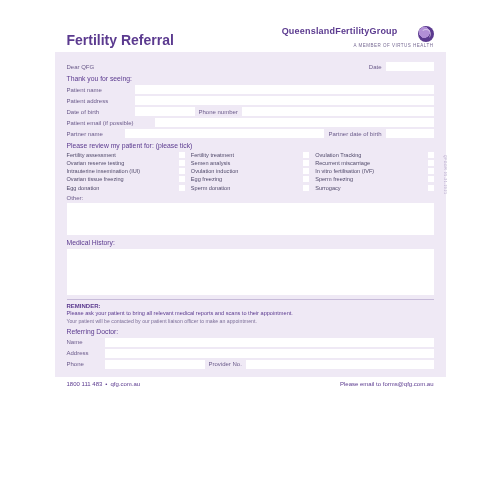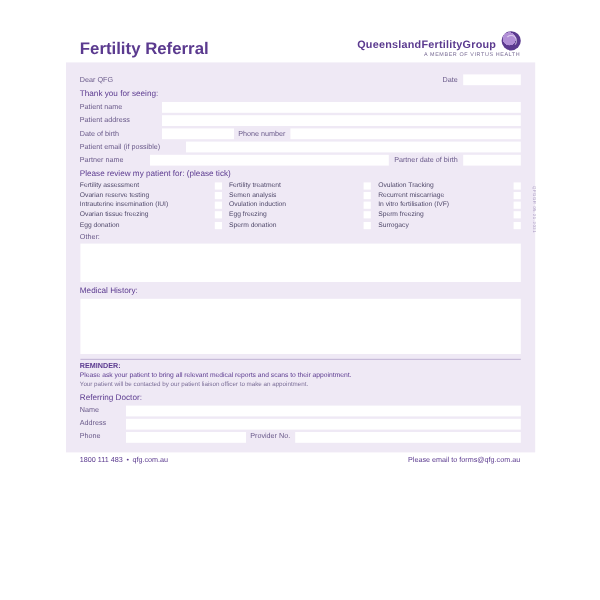--- a/index.html
+++ b/index.html
@@ -9,21 +9,21 @@
     --text:#514a6b;
     --label:#6a5a8a;
     --thin:#c7bbd9;
   }
   *{box-sizing:border-box;font-family:Arial,Helvetica,sans-serif}
   body{margin:0;background:#fff;width:500px;height:500px;overflow:hidden}
   .page{width:391px;margin:20px auto 0 auto;background:#fff}
   .hdr{display:flex;justify-content:space-between;align-items:flex-end;padding:6px 12px 4px 12px}
   .title{color:var(--purple);font-size:14px;font-weight:600}
   .brand{text-align:right}
-  .brand-row{display:flex;align-items:flex-end;gap:4px;justify-content:flex-end}
+  .brand-row{display:flex;align-items:flex-start;gap:20px;justify-content:flex-end}
   .brand-name{color:var(--purple);font-size:9px;font-weight:600;letter-spacing:.2px}
   .brand-sub{color:#776a93;font-size:4.5px;letter-spacing:.5px;margin-top:1px}
   .swirl{width:16px;height:16px;border-radius:50%;background:radial-gradient(circle at 40% 40%,#b18fd6 0 40%,#5b3a8f 41% 100%);position:relative;overflow:hidden}
   .swirl::after{content:"";position:absolute;inset:3px;border:1.5px solid rgba(255,255,255,.5);border-radius:50%;border-left-color:transparent;border-bottom-color:transparent}
   .body{background:var(--lav2);padding:8px 12px 6px 12px;font-size:6.2px;color:var(--text)}
   .sec-title{color:var(--purple);font-size:6.8px;margin:4px 0 3px 0}
   .row{display:flex;align-items:center;gap:4px;margin:2px 0}
   .lbl{color:var(--label);font-size:6px;white-space:nowrap}
   .fld{background:#fff;height:9px;flex:1;border:none}
   .fld.date{flex:0 0 48px}

